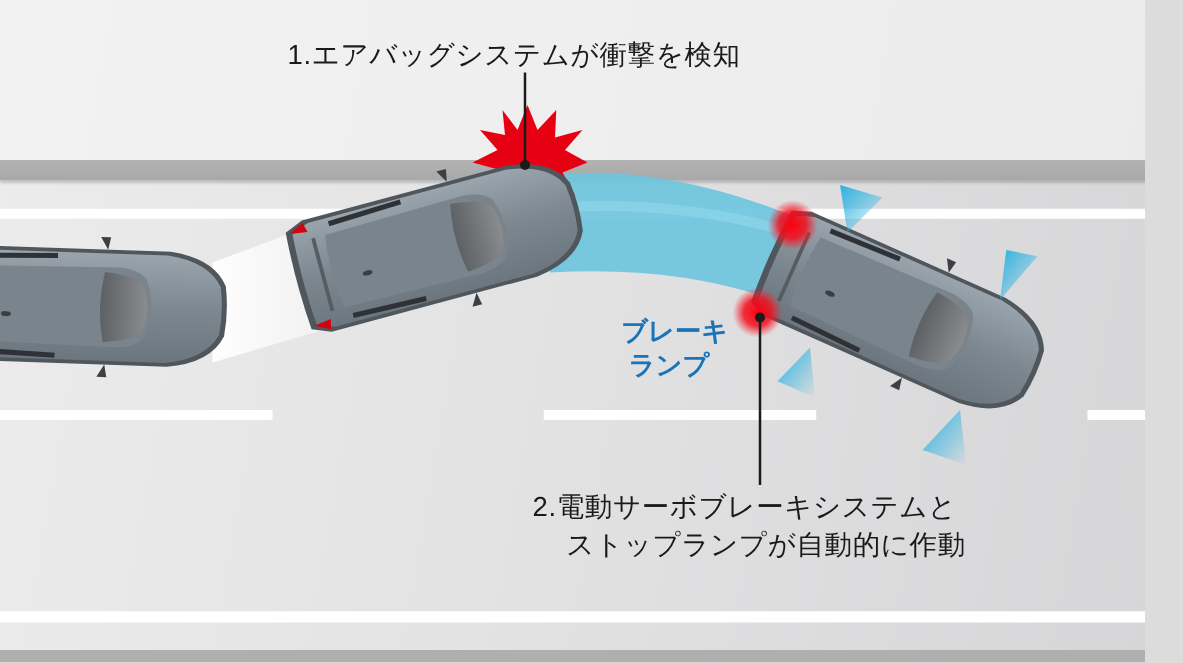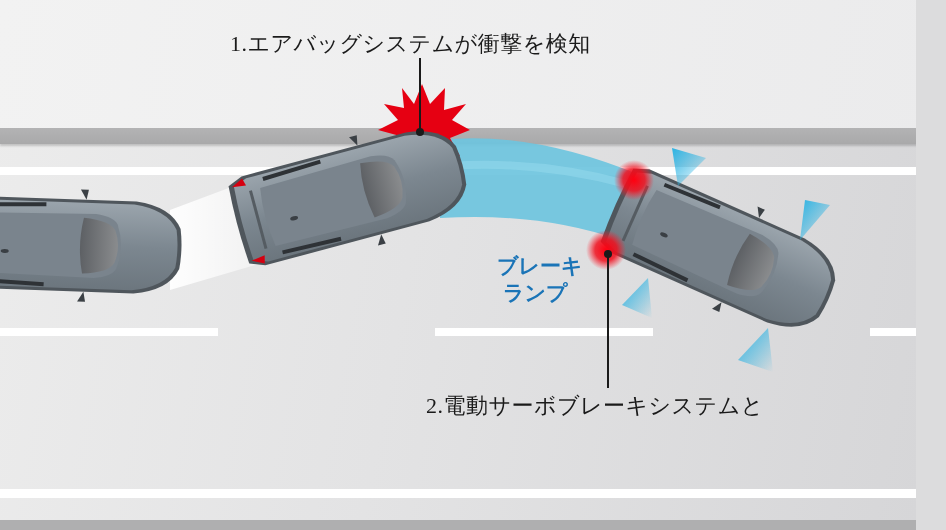--- a/index.html
+++ b/index.html
@@ -1,20 +1,20 @@
 <!DOCTYPE html>
 <html><head>
   <meta charset="utf-8">
   <style>
     html, body { margin: 0; padding: 0; }
     body { width: 946px; height: 530px; overflow: hidden; background: #dcdcdd; }
     .scene {
       position: relative; width: 916px; height: 530px; overflow: hidden;
       background: linear-gradient(100deg, #ececec 0%, #e3e3e4 45%, #d6d6d8 100%);
-      font-family: Liberation Serif, serif;
+      font-family: Liberation Sans, sans-serif;
     }
     .curb-top {
       position: absolute; left: 0; top: 128px; width: 946px; height: 16px;
       background: linear-gradient(#b3b3b4, #a9a9aa); box-shadow: 0 2px 2px rgba(0,0,0,0.18);
     }
     .above-curb {
       position: absolute; left: 0; top: 0; width: 946px; height: 128px;
       background: linear-gradient(100deg, #f2f2f2 0%, #ebebec 100%);
     }
     .lane-solid-top { position: absolute; left: 0; top: 167px; width: 946px; height: 8px; background: #ffffff; }
@@ -115,16 +115,17 @@
     <polygon points="768,328 738,360 773,372" fill="url(#wedge)"></polygon>
 
     <line x1="420" y1="58" x2="420" y2="132" stroke="#1a1a1a" stroke-width="2"></line>
     <circle cx="420" cy="132" r="4" fill="#1a1a1a"></circle>
     <line x1="608" y1="254" x2="608" y2="388" stroke="#1a1a1a" stroke-width="2"></line>
     <circle cx="608" cy="254" r="4" fill="#1a1a1a"></circle>
   </svg>
 
   <div class="label" style="left:230px; top:30px;">1.エアバッグシステムが衝撃を検知</div>
   <div class="label" style="left:426px; top:392px;">2.電動サーボブレーキシステムと</div>
+  <div class="label" style="left:453px; top:422px;">ストップランプが自動的に作動</div>
 
   <div class="blue-label" style="left:497px; top:253px;">ブレーキ</div>
   <div class="blue-label" style="left:503px; top:280px;text-align:right;">ランプ</div>
 </div>
 
 </body></html>

